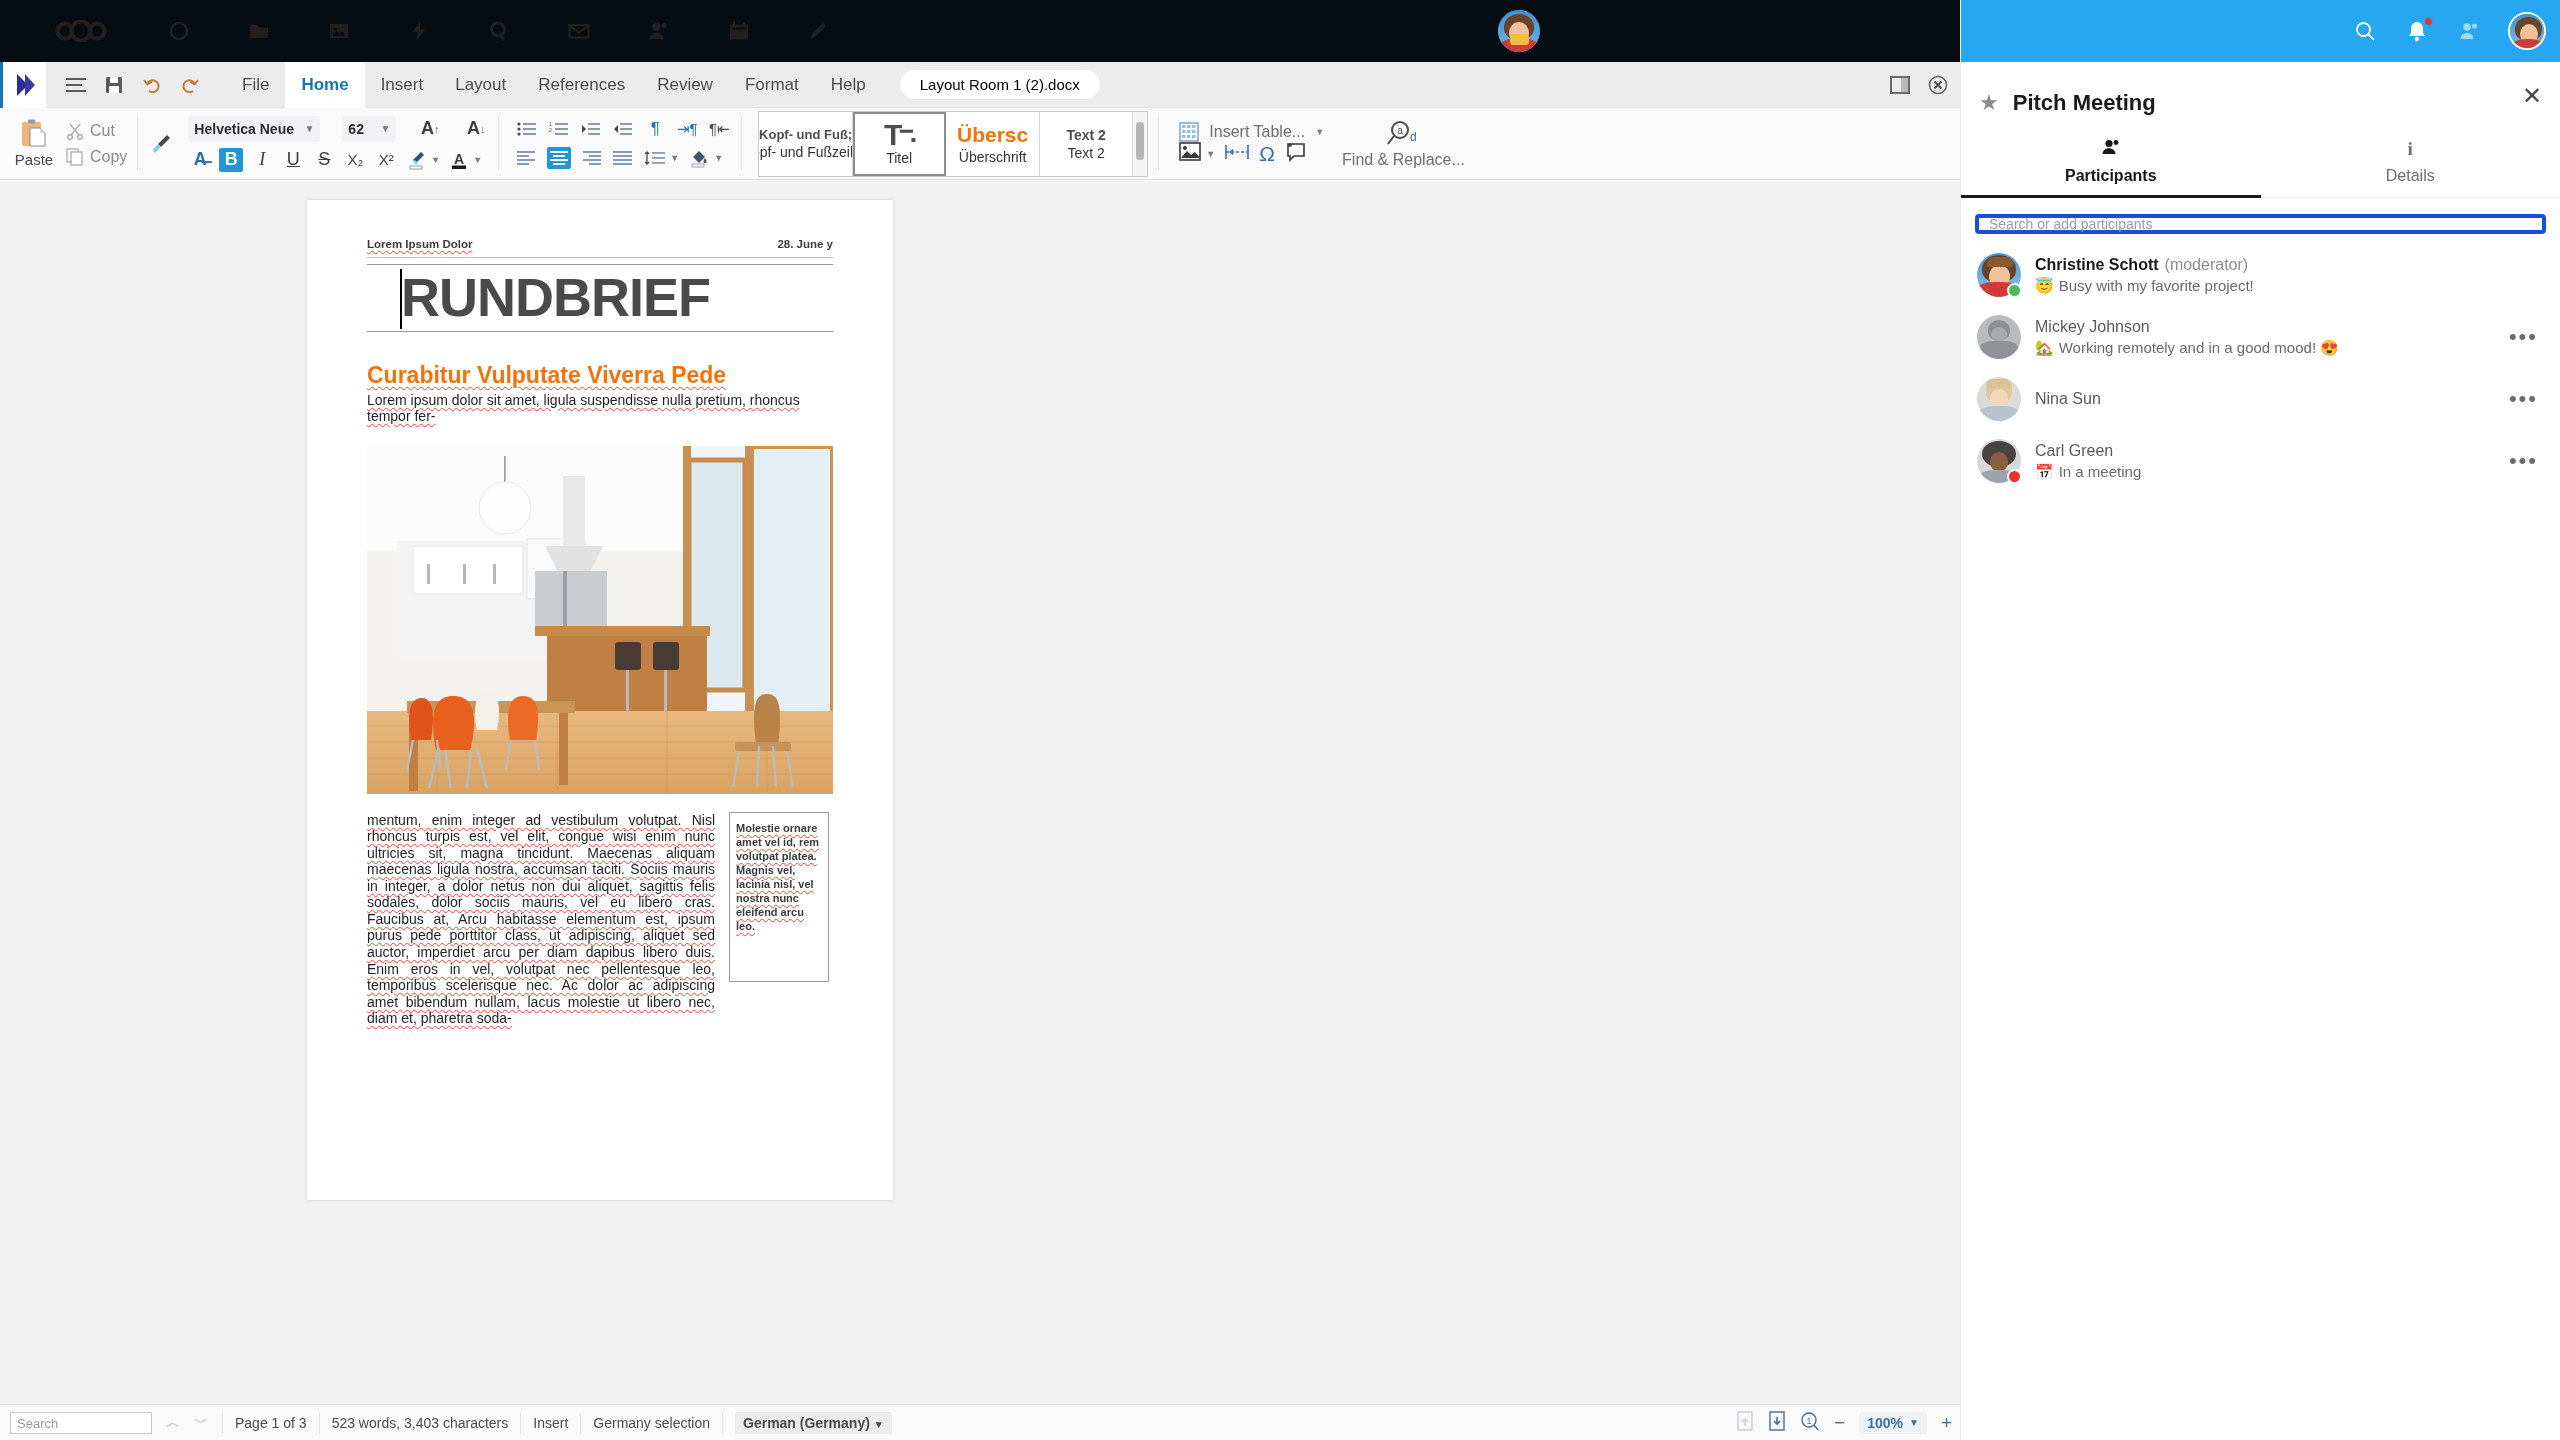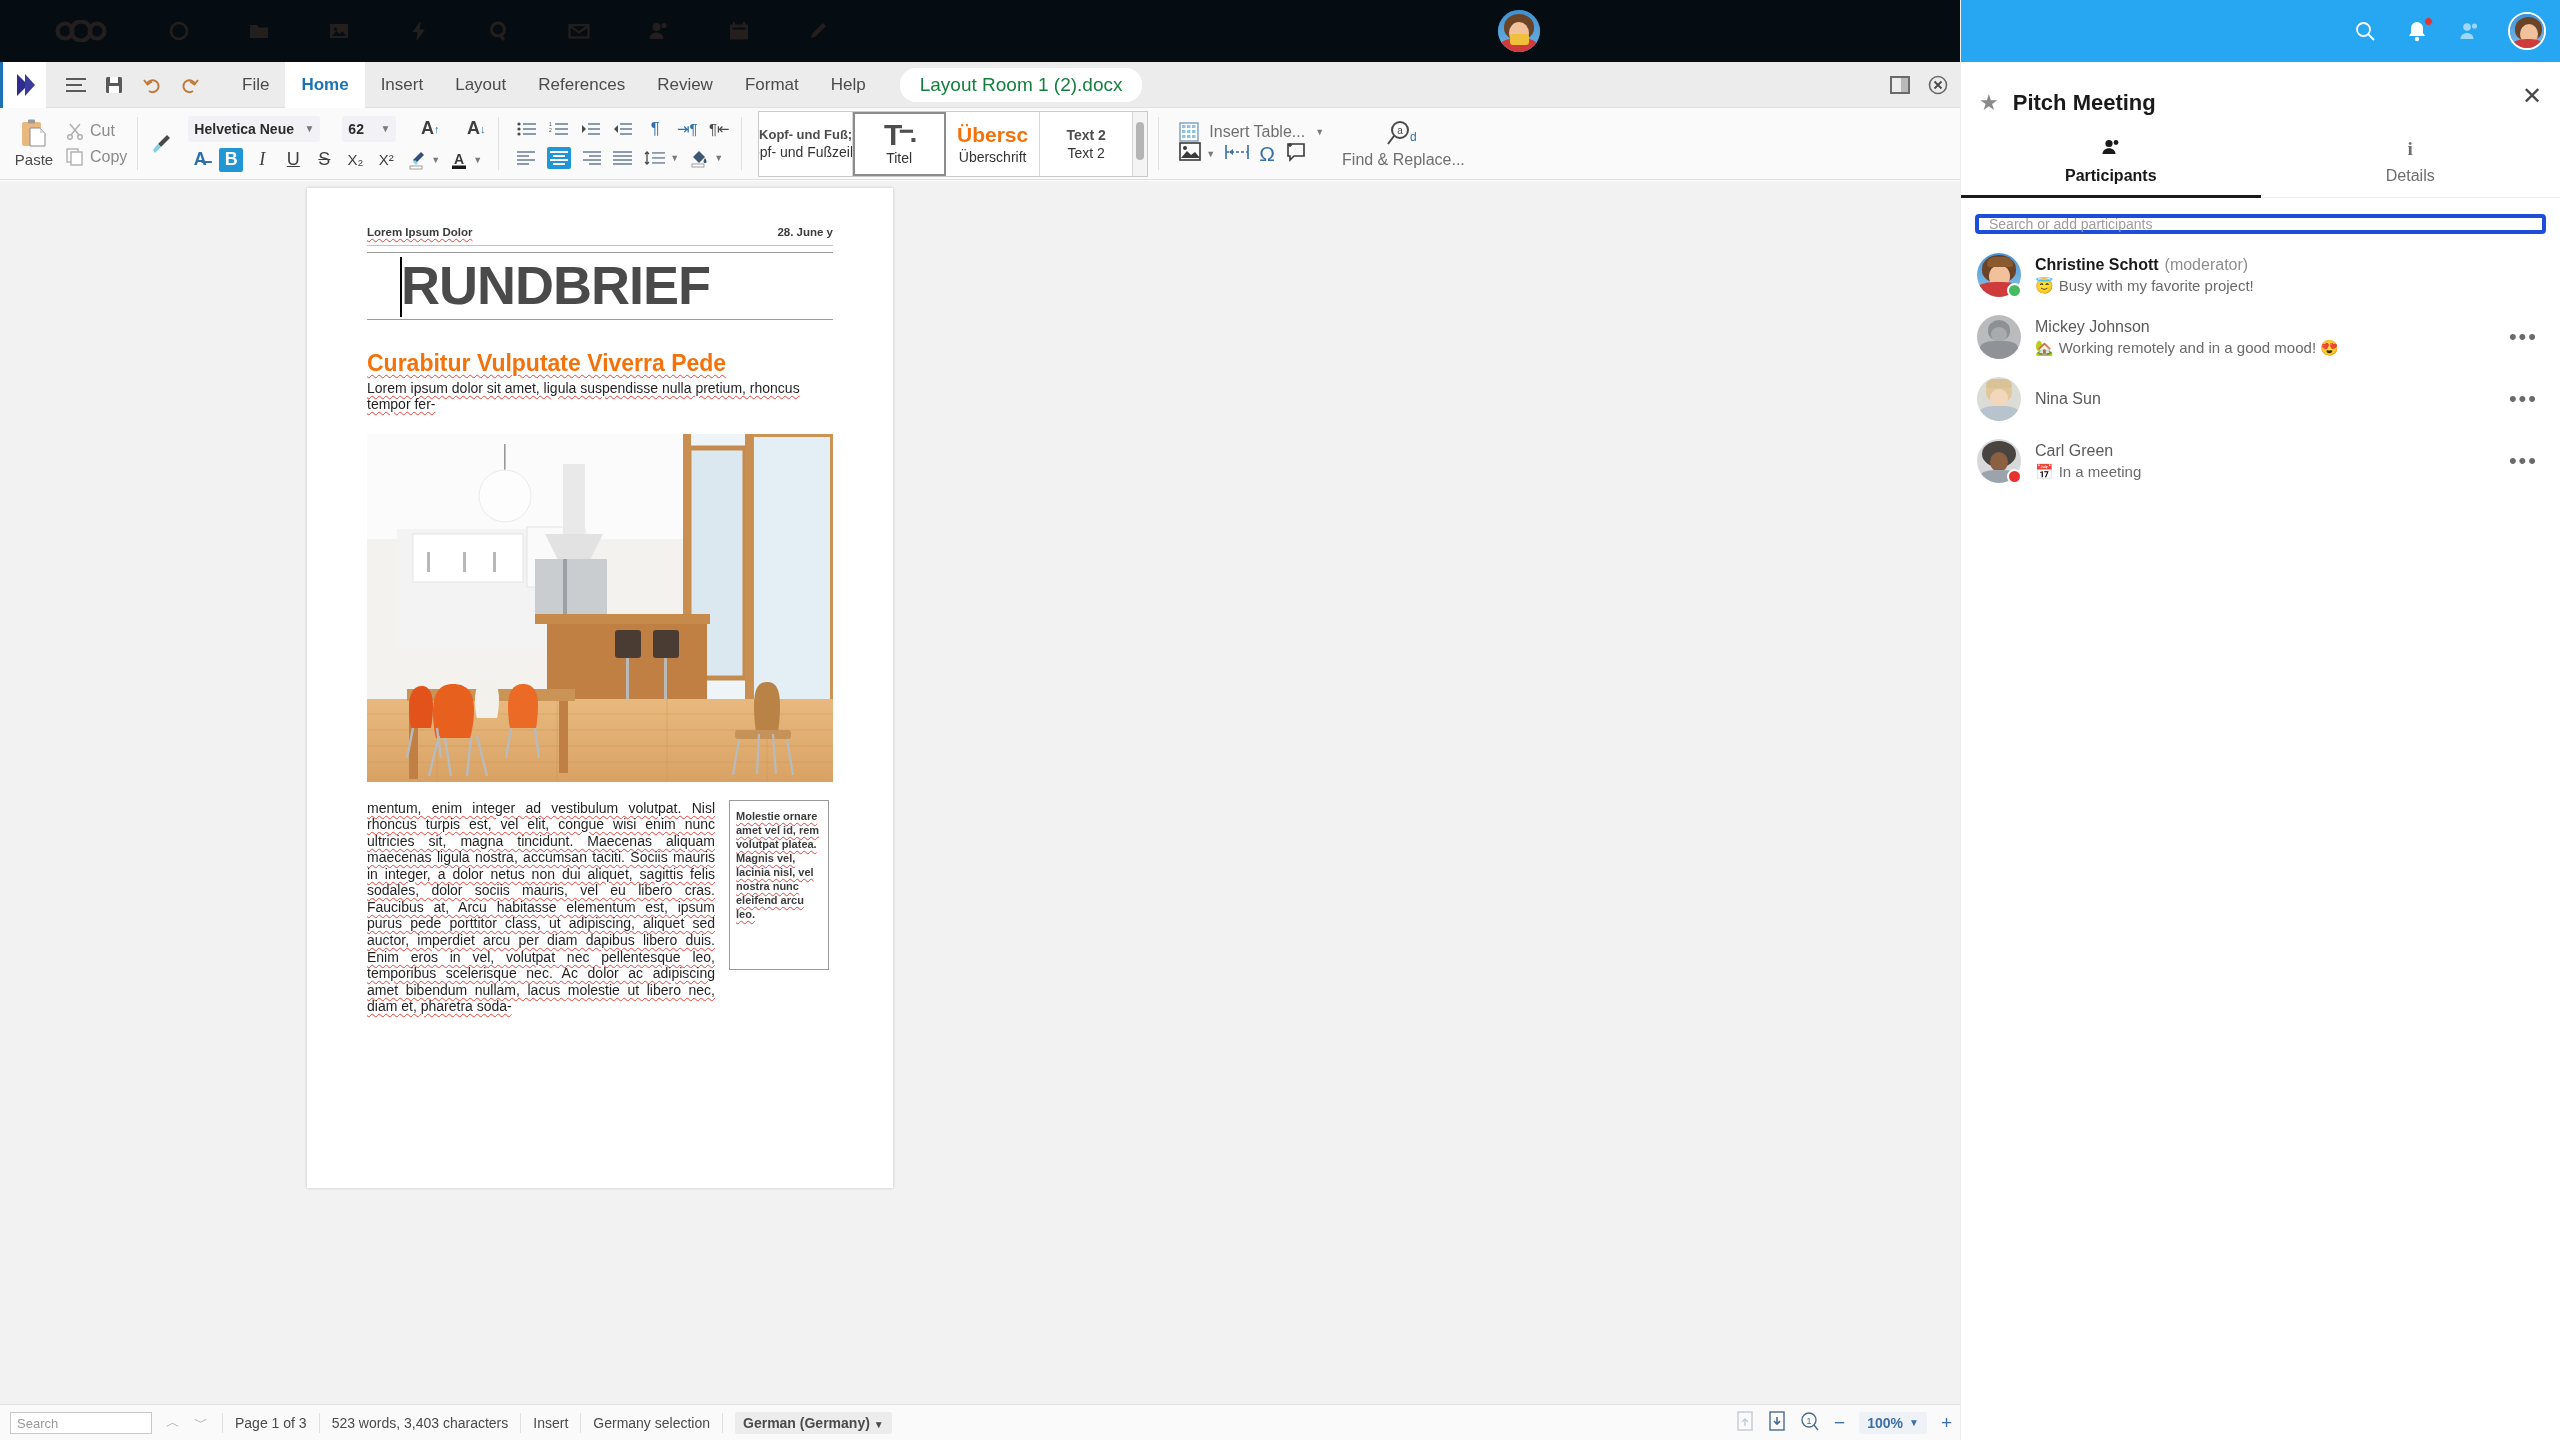--- a/index.html
+++ b/index.html
@@ -49,21 +49,21 @@
   .quick-icons { display: flex; align-items: center; gap: 14px; margin-left: 18px; }
   .qi { width: 24px; height: 24px; display:flex; align-items:center; justify-content:center; cursor: pointer;}
   .menus { display: flex; align-items: stretch; margin-left: 24px; height: 46px; }
   .menu-item {
     padding: 0 16px; display:flex; align-items:center; font-size: 17px; color: #4c4c4c;
     cursor: pointer;
   }
   .menu-item.active { background: #ffffff; color: #1b72b5; font-weight: bold; }
   .doc-pill {
     margin-left: 18px; align-self: center; background: #ffffff; border-radius: 16px;
-    padding: 6px 20px; font-size: 19px; color: #15803d; white-space: nowrap;
+    padding: 6px 20px; font-size: 15px; color: #000000; white-space: nowrap;
   }
   .win-ctrls { position: absolute; right: 10px; top: 0; height: 46px; display:flex; align-items:center; gap: 14px; }
 
   
   .ribbon {
     position: relative; height: 72px; background: #fafafa;
     border-bottom: 1px solid #dedede; display: flex; align-items: stretch; padding: 3px 0;
   }
   .rb-group { display: flex; align-items: center; padding: 0 6px; height: 100%; }
   .rb-sep { width:1px; background: #e1e1e1; margin: 6px 4px; }
@@ -112,21 +112,21 @@
   .ins-lbl { font-size: 16px; color:#6f6f6f; }
   .find-btn { display:flex; flex-direction:column; align-items:center; justify-content:center; margin-left: 18px; cursor:pointer;}
   .find-btn .lbl { font-size: 16px; color:#6f6f6f; margin-top:2px;}
 
   
   .canvas {
     position: absolute; left:0; top: 119px; right: 0; bottom: 36px;
     background: #f2f2f2; overflow: hidden;
   }
   .page {
-    position: absolute; left: 307px; top: 7px; width: 586px; height: 1000px;
+    position: absolute; left: 307px; top: 19px; width: 586px; height: 1000px;
     background: #ffffff; box-shadow: 0 0 3px rgba(0,0,0,0.18);
   }
   .page-inner { padding: 38px 60px 0 60px; }
   .hdr-row { display:flex; justify-content:space-between; font-size: 11.5px; font-weight:bold; color:#3b3b3b; }
   .sp { text-decoration: underline; text-decoration-color:#e8403a; text-decoration-style: wavy; text-decoration-thickness:1px; text-underline-offset:2px;}
   .hdr-rule { border-top: 1px solid #c3c3c3; margin-top: 7px; }
   .title-wrap { position: relative; border-top: 1px solid #9b9b9b; border-bottom: 1px solid #9b9b9b; margin-top:6px; padding-left: 34px;}
   .caret { position:absolute; left: 33px; top: 4px; width: 2px; height: 60px; background:#000;}
   .doc-title { font-size: 54px; font-weight: bold; color: #4a4a4a; letter-spacing:-1px; line-height: 1.22; }
   .sec-head {

